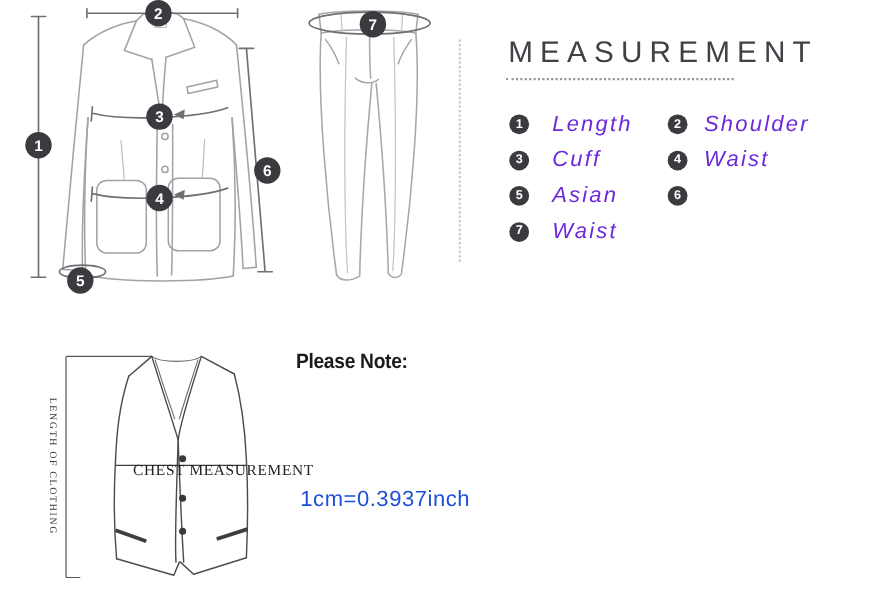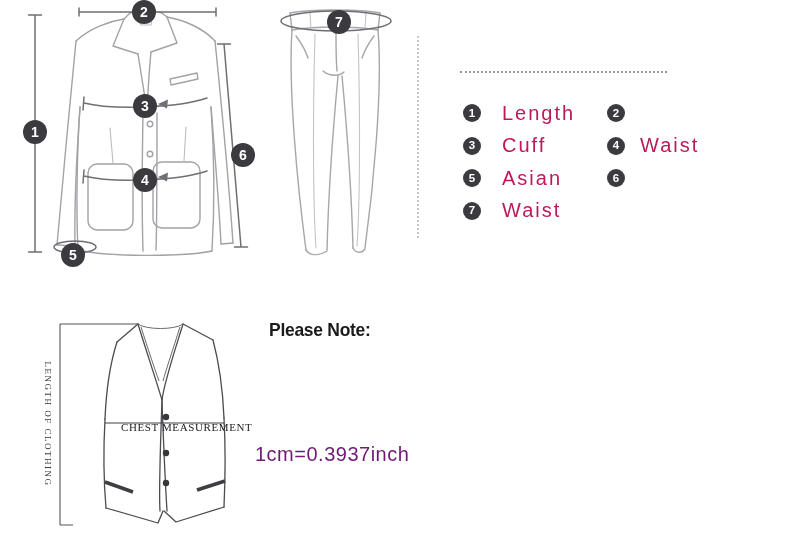--- a/index.html
+++ b/index.html
@@ -28,51 +28,51 @@
     display:grid;grid-template-columns:144px auto;grid-auto-rows:32.5px;
     align-items:center;
   }
   .legend-item{display:flex;align-items:center;gap:21px;}
   .legend-item.col2{gap:15px;}
   .lnum{
     width:18px;height:18px;border-radius:50%;background:#3a3a3f;color:#fff;
     font-size:11.5px;font-weight:bold;display:flex;align-items:center;
     justify-content:center;flex:0 0 18px;line-height:1;
   }
-  .llabel{font-size:20px;letter-spacing:2px;color:#be185d;white-space:nowrap;}
+  .llabel{font-size:20px;letter-spacing:2px;color:#6d28d9;white-space:nowrap;font-style:italic;}
   
   .v-divider{
     position:absolute;left:417px;top:36px;height:202px;width:0;
     border-left:2px dotted #c7c7cc;
   }
   
   .vlabel{
     position:absolute;left:48px;top:424px;transform:translate(-50%,-50%) rotate(90deg);
     font-family:"Liberation Serif",serif;font-size:9px;letter-spacing:1.5px;
     color:#3a3a3e;white-space:nowrap;
   }
   .chest-label{
     position:absolute;left:121px;top:421px;width:92px;text-align:center;
-    font-family:"Liberation Serif",serif;font-size:11px;letter-spacing:0.6px;
+    font-family:"Liberation Serif",serif;font-size:14px;letter-spacing:0.6px;
     color:#222226;white-space:nowrap;
   }
   
   .note-heading{
     position:absolute;left:269px;top:319px;font-size:19px;font-weight:bold;
     color:#1b1b1b;letter-spacing:-0.3px;transform:scaleX(0.92);transform-origin:left top;
     white-space:nowrap;
   }
   .note-lines{position:absolute;left:268px;top:368px;}
   .note-lines p{
     margin:0 0 16px 0;font-size:13.5px;line-height:15px;color:#424245;
     letter-spacing:-0.2px;transform:scaleX(0.94);transform-origin:left top;
     white-space:nowrap;
   }
   .conversion{
-    position:absolute;left:255px;top:443px;font-size:20px;color:#701a75;
+    position:absolute;left:273px;top:443px;font-size:20px;color:#1d4ed8;
     letter-spacing:0.5px;white-space:nowrap;
   }
 </style>
 </head>
 <body>
 
 <div id="stage">
 
   <svg style="left:0;top:0" width="410" height="285" viewBox="0 0 410 285">
 
@@ -182,29 +182,31 @@
   <div class="marker" style="left:23px;top:120px">1</div>
   <div class="marker" style="left:132px;top:0px">2</div>
   <div class="marker" style="left:133px;top:94px">3</div>
   <div class="marker" style="left:133px;top:168px">4</div>
   <div class="marker" style="left:61px;top:243px">5</div>
   <div class="marker" style="left:231px;top:143px">6</div>
   <div class="marker" style="left:327px;top:10px">7</div>
 
   <div class="v-divider"></div>
 
+  <div class="panel-title">MEASUREMENT</div>
   <div class="title-underline"></div>
 
   <div class="legend">
     <div class="legend-item">
       <span class="lnum">1</span>
       <span class="llabel">Length</span>
     </div>
     <div class="legend-item col2">
       <span class="lnum">2</span>
+      <span class="llabel">Shoulder</span>
     </div>
     <div class="legend-item">
       <span class="lnum">3</span>
       <span class="llabel">Cuff</span>
     </div>
     <div class="legend-item col2">
       <span class="lnum">4</span>
       <span class="llabel">Waist</span>
     </div>
     <div class="legend-item">

